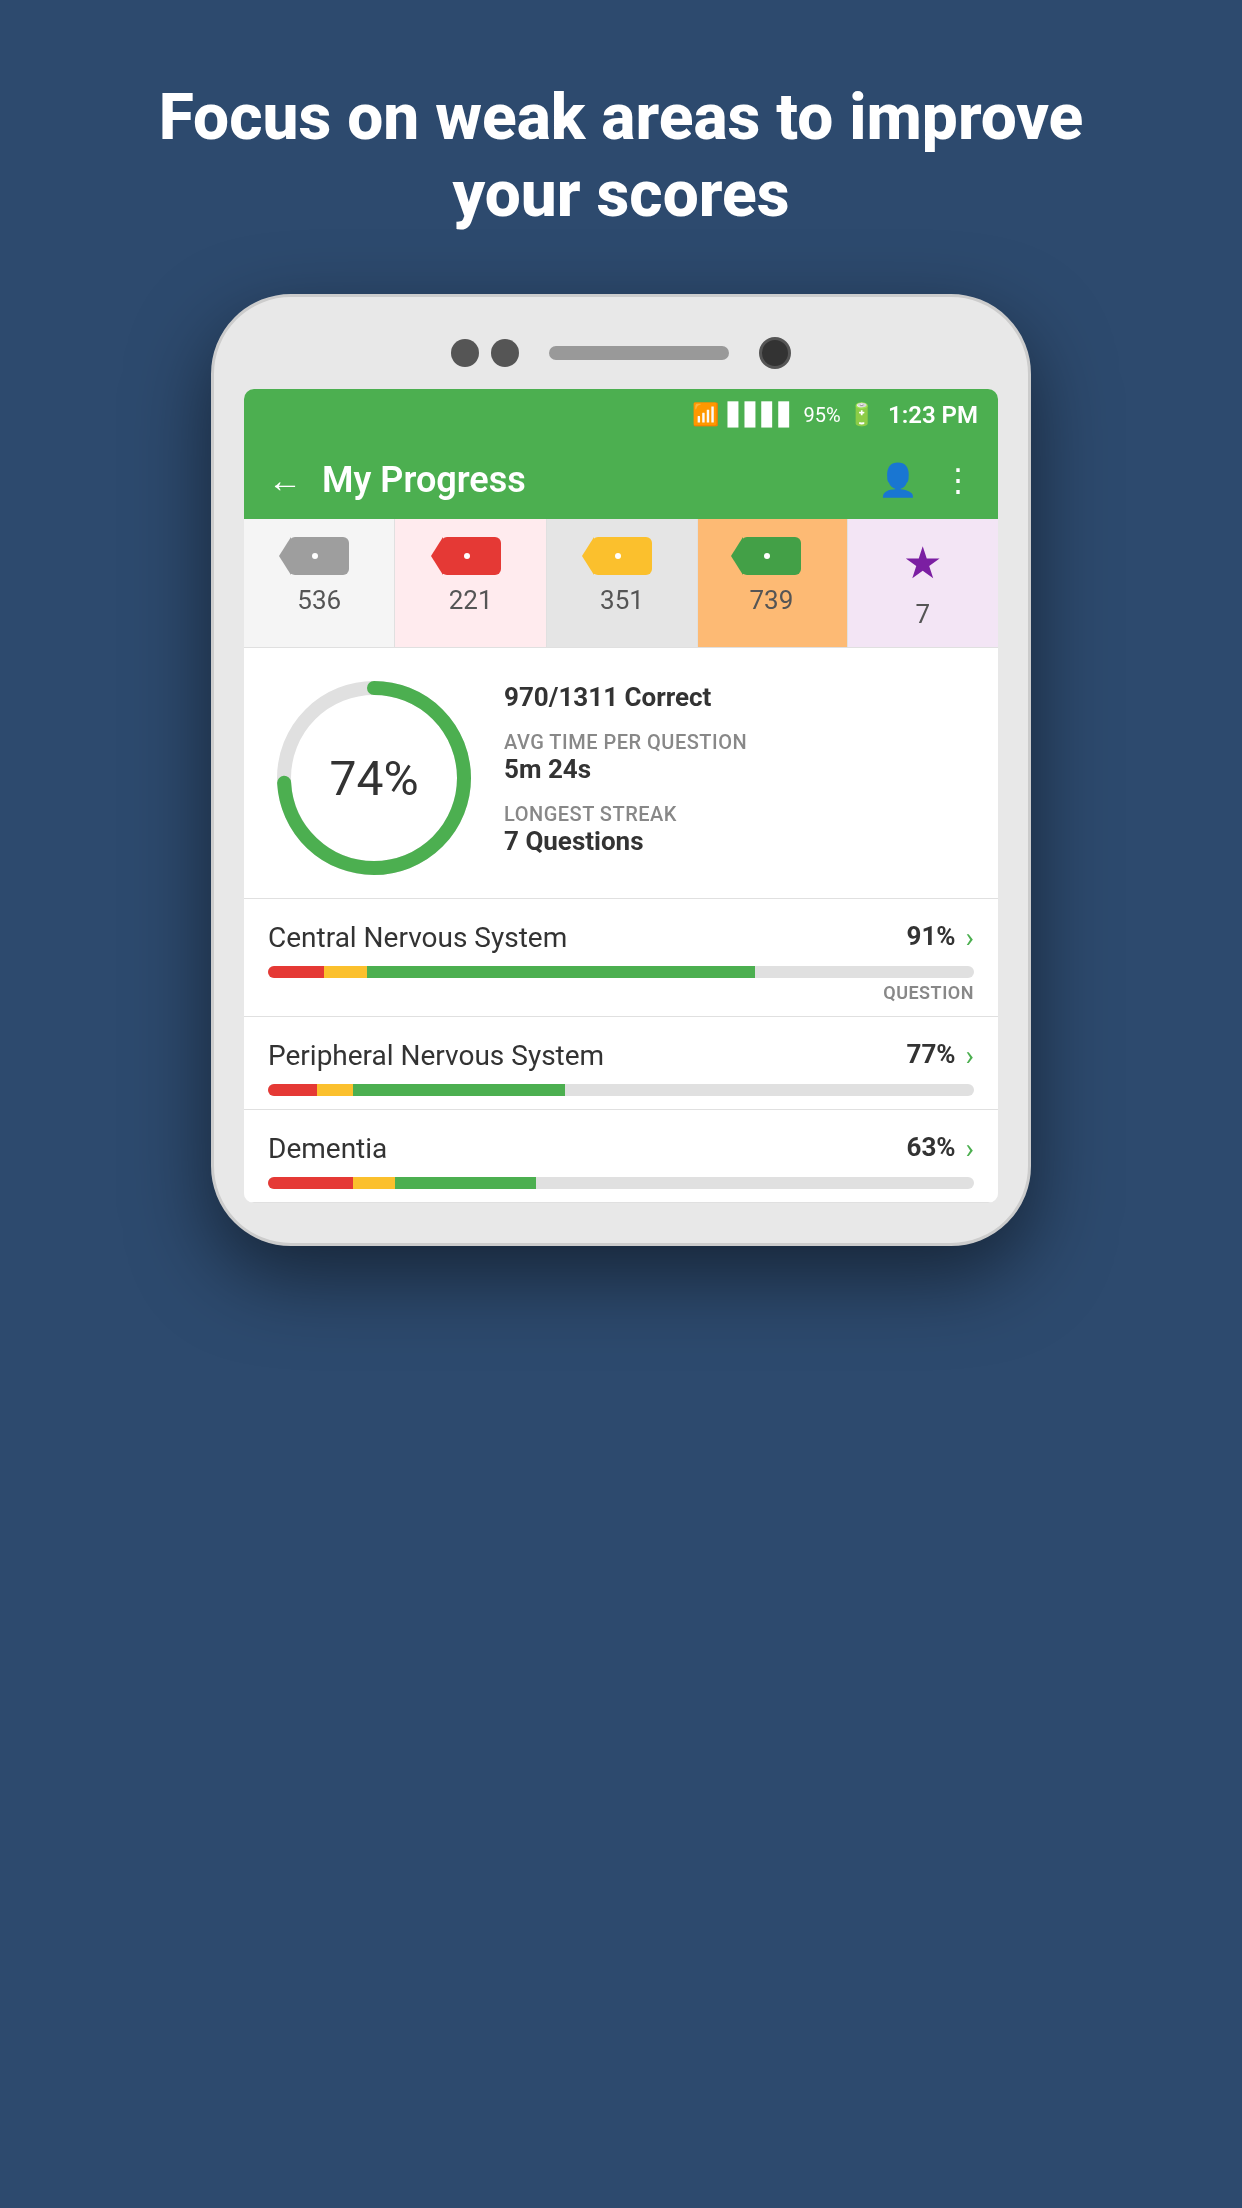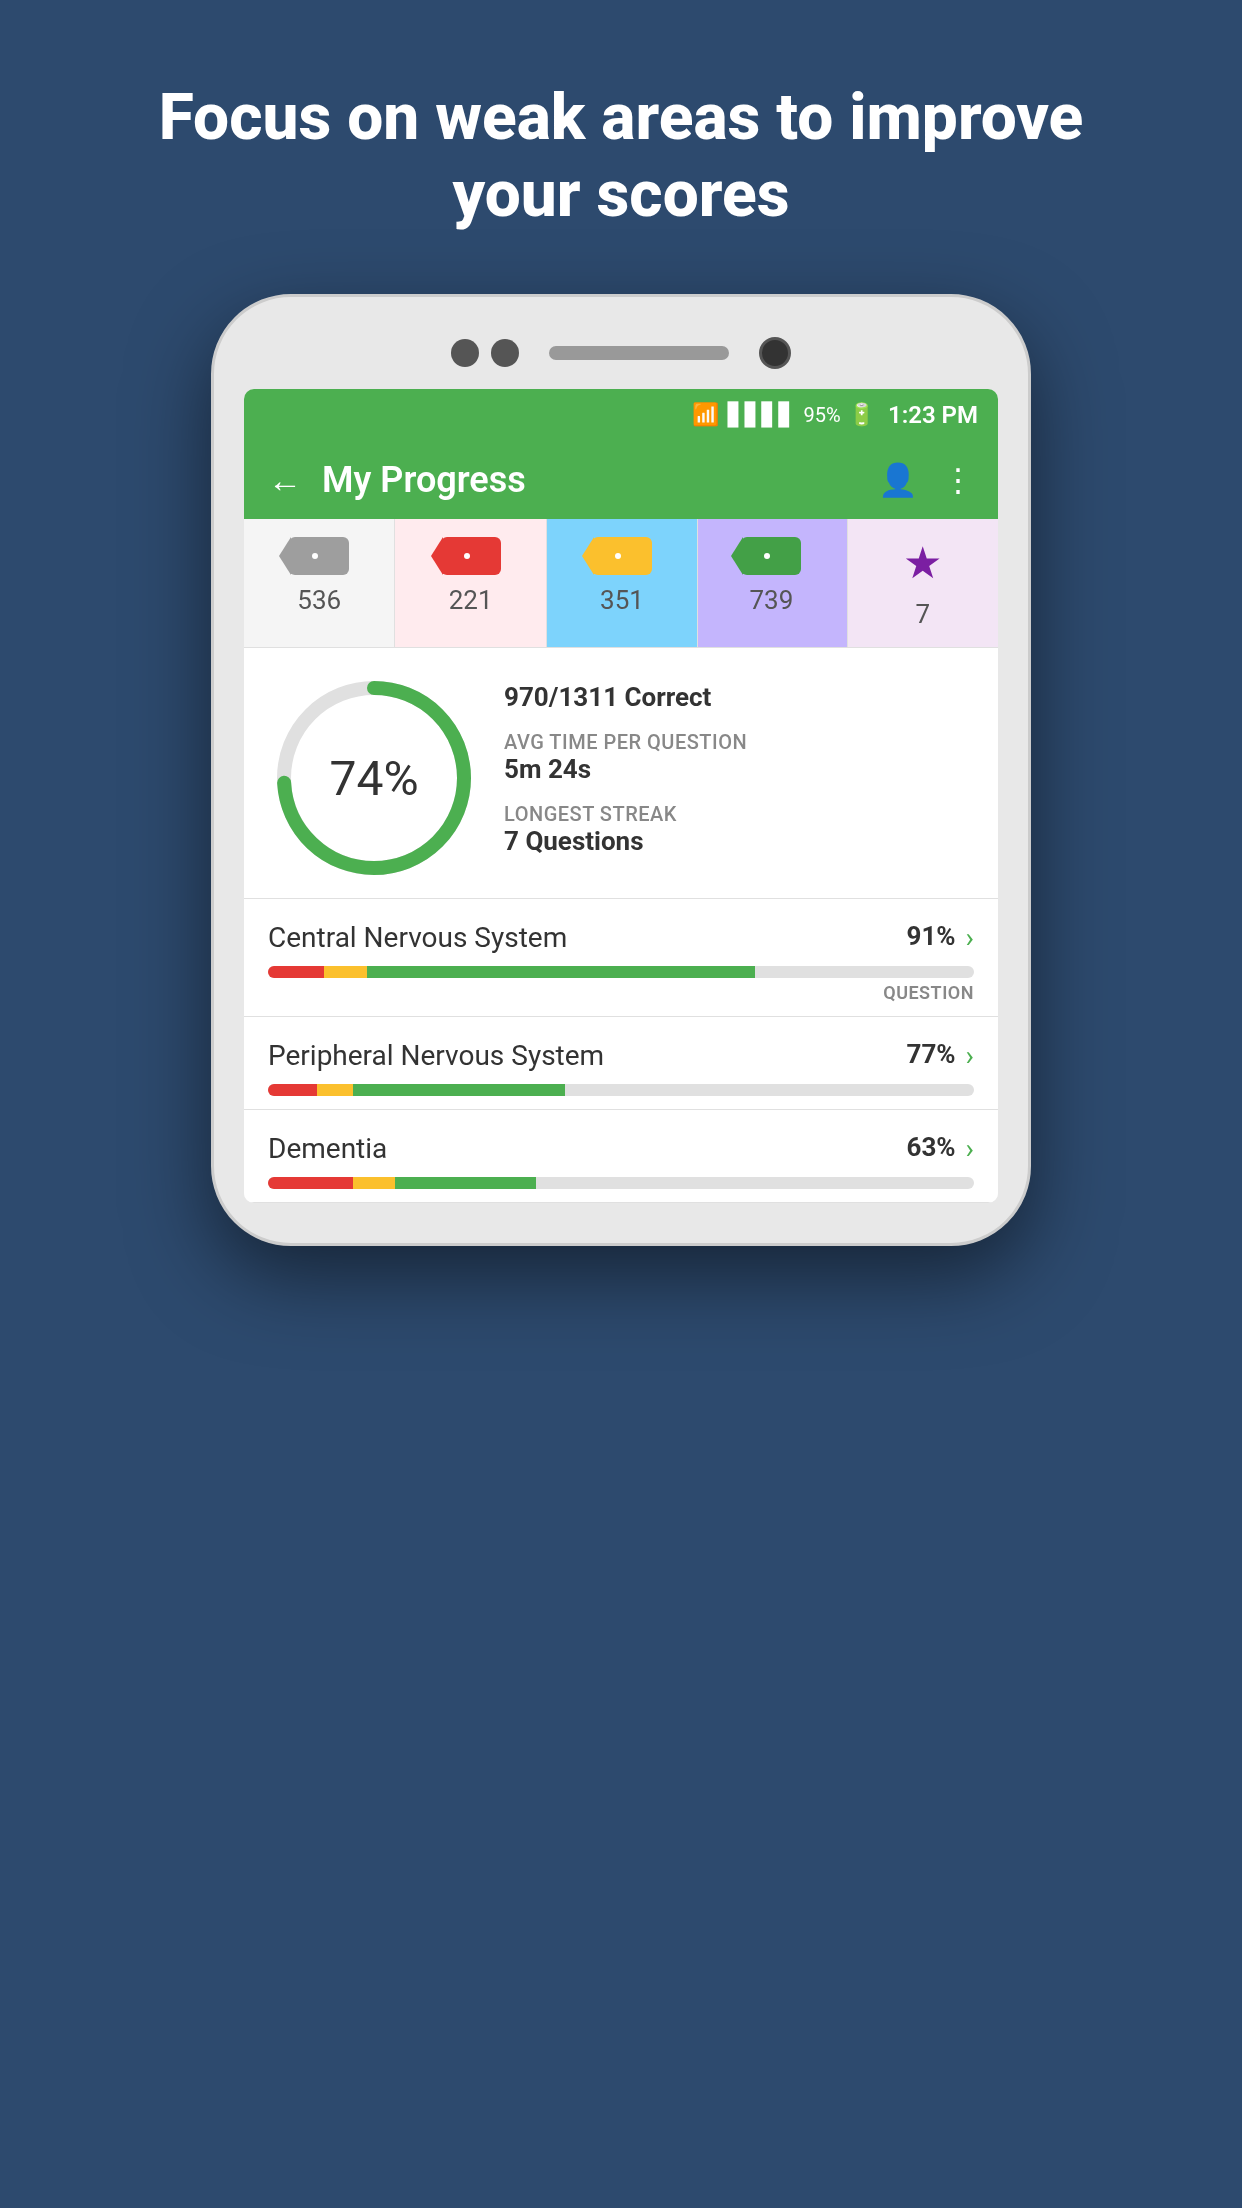--- a/index.html
+++ b/index.html
@@ -188,22 +188,22 @@
     .tag-green { background: #43a047; }
     .tag-green::before { border-right: 12px solid #43a047; }
 
     .tag-icon svg {
       width: 24px;
       height: 24px;
     }
 
     .tab-bg-gray { background: #f5f5f5; }
     .tab-bg-red { background: #ffebee; }
-    .tab-bg-yellow { background: #7dd3fc; }
-    .tab-bg-green { background: #c4b5fd; padding-left: 8px; }
+    .tab-bg-yellow { background: #e5e5e5; }
+    .tab-bg-green { background: #fdba74; padding-left: 8px; }
     .tab-bg-purple { background: #f3e5f5; }
 
     .stat-number {
       font-size: 26px;
       color: #555;
     }
 
     .star-icon {
       color: #7b1fa2;
       font-size: 44px;

